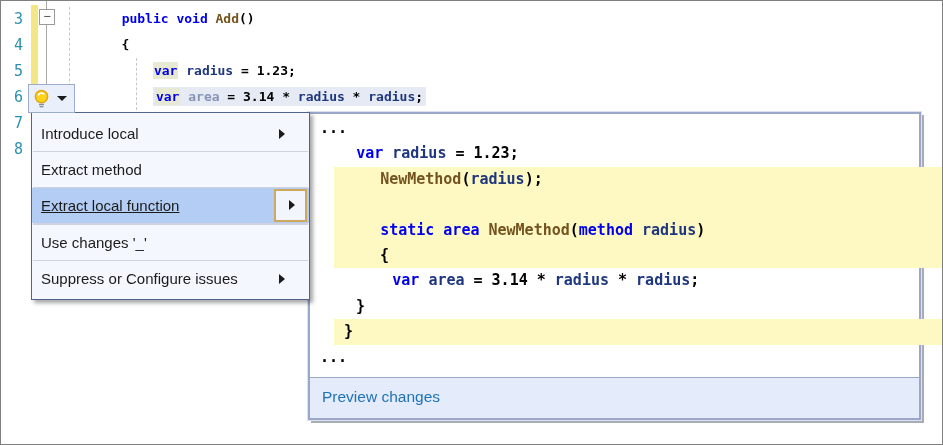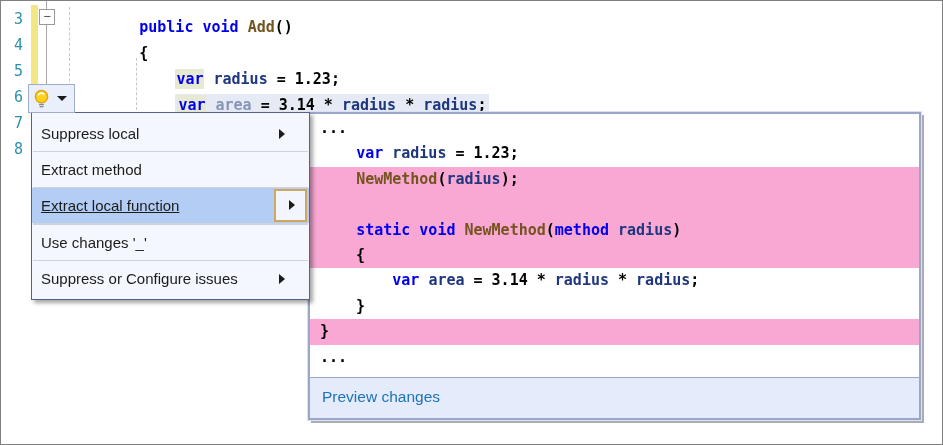--- a/index.html
+++ b/index.html
@@ -10,23 +10,23 @@
   }
   
   .editor{position:absolute; inset:0; background:#fff;}
   .ed-row{position:absolute; left:0; height:26px; width:100%;}
   .ln{
     position:absolute; left:0; width:22px; text-align:right;
     font-family:"DejaVu Sans Mono","Liberation Mono",monospace;
     font-size:15px; line-height:26px; color:#2b91af;
   }
   pre.code{
-    position:absolute; left:58px; top:0; margin:8px;
-    font-family:"DejaVu Sans Mono","Liberation Mono",monospace;
-    font-size:15px; font-weight:bold; line-height:26px;
+    position:absolute; left:58px; top:0; margin:0;
+    font-family:"DejaVu Sans Mono","Liberation Mono",monospace;
+    font-size:13px; font-weight:bold; line-height:26px;
   }
   .tk-p{color:#000000;}
   .tk-kw{color:#0000ee;}
   .tk-m{color:#74531f;}
   .tk-id{color:#1f377f;text-align:center;}
   .tk-f{color:#8795b5;}
   .tk-v{color:#0000ee; background:#e7e9d3; padding:1px 1px;}
   .stmt-hl{background:#e5eaf4; padding:2px 3px 2px 2px;}
   .change-bar{position:absolute; left:30px; top:4px; width:7px; height:80px; background:#f2e784;}
   .outline-line{position:absolute; left:45px; top:0; width:1px; height:112px; background:#a9a9a9;}
@@ -75,21 +75,21 @@
   .sub-box .sub-arrow{right:10px; top:9px;}
   
   .preview{
     position:absolute; left:307px; top:111px; width:613px; height:308px;
     box-sizing:border-box; background:#ffffff;
     border:2px solid #9aa7c9; outline:1px solid #dbe1f2;
     z-index:6; box-shadow:3px 3px 0 #a9acb2;
   }
   .pv-code{position:absolute; left:0; top:2px; right:0;}
   .pv-row{height:25.4px; width:100%;}
-  .pv-row.g{background:#f9a8d4;}
+  .pv-row.g{background:#fef9c3;margin-left:24px;}
   .pv-row pre{
     margin:0; padding-left:10px;
     font-family:"DejaVu Sans Mono","Liberation Mono",monospace;
     font-size:15px; font-weight:bold; line-height:25.4px;
   }
   .pv-footer{
     position:absolute; left:0; right:0; bottom:0; height:40px;
     background:#e4ebfb; border-top:1px solid #9aa7c9;
   }
   .pv-footer span{
@@ -140,21 +140,21 @@
     <svg width="17" height="19" viewBox="0 0 17 19">
       <circle cx="8.5" cy="7.6" r="6.1" fill="#ffd21c" stroke="#dfa711" stroke-width="1.5"></circle>
       <path d="M5.6 5.6 q2.2 -2.4 5.2 -0.7" stroke="#ffffff" fill="none" stroke-width="1.7" stroke-linecap="round"></path>
       <rect x="6" y="14.8" width="5" height="1.4" fill="#8a8a8a"></rect>
       <rect x="6.6" y="17" width="3.8" height="1.3" fill="#8a8a8a"></rect>
     </svg>
     <span class="dd-arrow"></span>
   </div>
 
   <div class="menu" id="qa-menu">
-      <div class="menu-item"><span>Suppress local</span><span class="sub-arrow"></span></div>
+      <div class="menu-item"><span>Introduce local</span><span class="sub-arrow"></span></div>
       <div class="menu-sep"></div>
       <div class="menu-item"><span>Extract method</span></div>
       <div class="menu-sep"></div>
       <div class="menu-item hl"><span>Extract local function</span><span class="sub-box">
           <span class="sub-arrow"></span>
         </span></div>
       <div class="menu-sep"></div>
       <div class="menu-sep"></div>
       <div class="menu-item"><span>Use changes '_'</span></div>
       <div class="menu-sep"></div>
@@ -169,21 +169,21 @@
         <div class="pv-row">
           <pre><span class="tk-p">    </span><span class="tk-kw">var</span><span class="tk-p"> </span><span class="tk-id">radius</span><span class="tk-p"> = 1.23;</span></pre>
         </div>
         <div class="pv-row g">
           <pre><span class="tk-p">    </span><span class="tk-m">NewMethod</span><span class="tk-p">(</span><span class="tk-id">radius</span><span class="tk-p">);</span></pre>
         </div>
         <div class="pv-row g">
           <pre></pre>
         </div>
         <div class="pv-row g">
-          <pre><span class="tk-p">    </span><span class="tk-kw">static void</span><span class="tk-p"> </span><span class="tk-m">NewMethod</span><span class="tk-p">(</span><span class="tk-kw">method</span><span class="tk-p"> </span><span class="tk-id">radius</span><span class="tk-p">)</span></pre>
+          <pre><span class="tk-p">    </span><span class="tk-kw">static area</span><span class="tk-p"> </span><span class="tk-m">NewMethod</span><span class="tk-p">(</span><span class="tk-kw">method</span><span class="tk-p"> </span><span class="tk-id">radius</span><span class="tk-p">)</span></pre>
         </div>
         <div class="pv-row g">
           <pre><span class="tk-p">    {</span></pre>
         </div>
         <div class="pv-row">
           <pre><span class="tk-p">        </span><span class="tk-kw">var</span><span class="tk-p"> </span><span class="tk-id">area</span><span class="tk-p"> = 3.14 * </span><span class="tk-id">radius</span><span class="tk-p"> * </span><span class="tk-id">radius</span><span class="tk-p">;</span></pre>
         </div>
         <div class="pv-row">
           <pre><span class="tk-p">    }</span></pre>
         </div>

